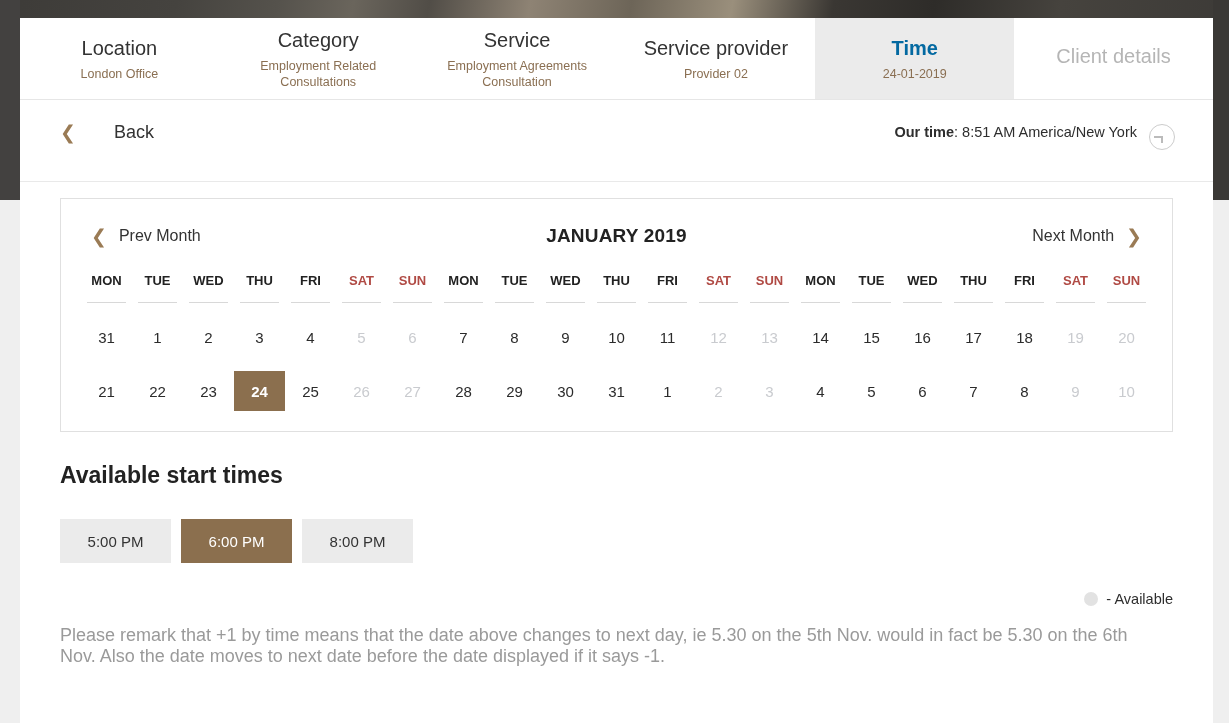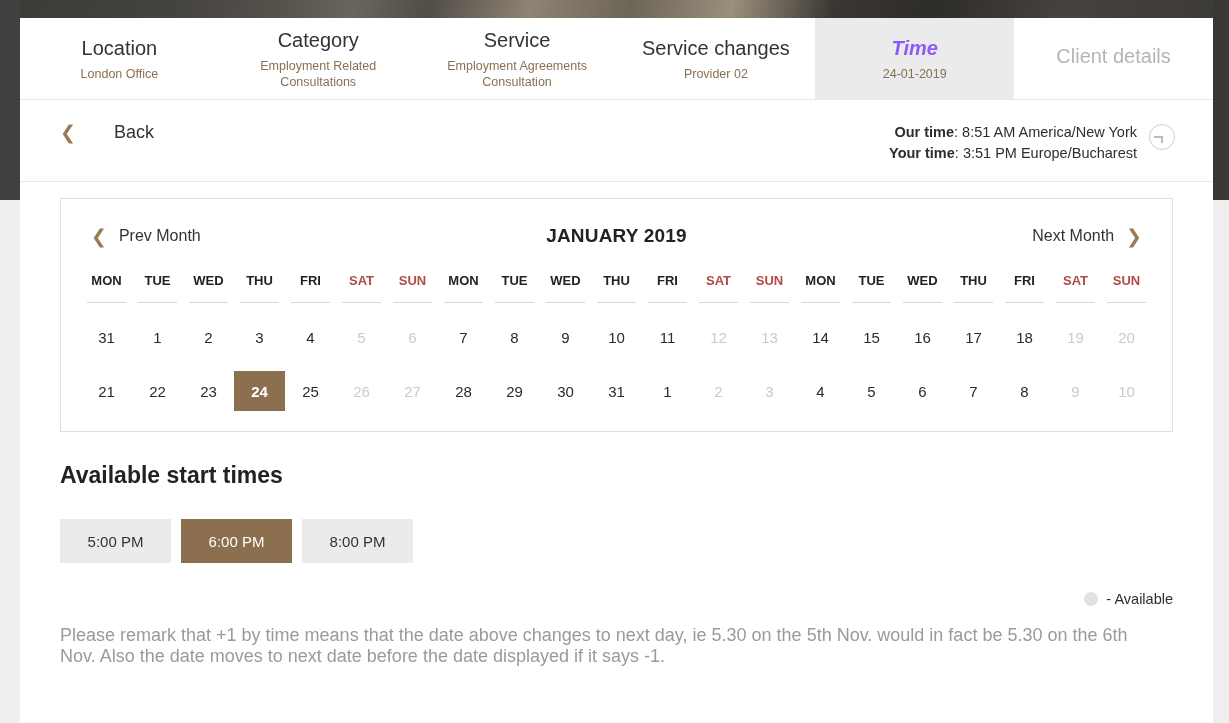--- a/index.html
+++ b/index.html
@@ -90,22 +90,21 @@
   .step-sub {
     font-size: 12.5px;
     color: #8a6f52;
     line-height: 16px;
   }
   .step.active {
     background: #ebebeb;
   }
   .step.active .step-title {
     font-weight: 700;
-    color: #8b5cf6;
-    font-style: italic;
+    color: #0369a1;
   }
   .step.disabled .step-title {
     color: #b5b5b5;
   }
 
   
   .subbar {
     height: 82px;
     display: flex;
     align-items: flex-start;
@@ -308,44 +307,41 @@
       </div>
       <div class="step">
         <div class="step-title">Category</div>
         <div class="step-sub">Employment Related Consultations</div>
       </div>
       <div class="step">
         <div class="step-title">Service</div>
         <div class="step-sub">Employment Agreements Consultation</div>
       </div>
       <div class="step">
-        <div class="step-title">Service changes</div>
+        <div class="step-title">Service provider</div>
         <div class="step-sub">Provider 02</div>
       </div>
       <div class="step active">
         <div class="step-title">Time</div>
         <div class="step-sub">24-01-2019</div>
       </div>
       <div class="step disabled">
         <div class="step-title">Client details</div>
       </div>
     </div>
 
   <div class="subbar">
     <div class="back-btn">
       <span class="back-chevron">❮</span>
       <span class="back-label">Back</span>
     </div>
     <div class="tz-wrap">
       <div class="tz-lines">
         <div>
           <b>Our time</b><span>: </span><span>8:51 AM America/New York</span>
-        </div>
-        <div>
-          <b>Your time</b><span>: </span><span>3:51 PM Europe/Bucharest</span>
         </div>
       </div>
       <div class="clock-icon"></div>
     </div>
   </div>
 
   <div class="content">
 
     <div class="calendar-card">
       <div class="cal-nav">

